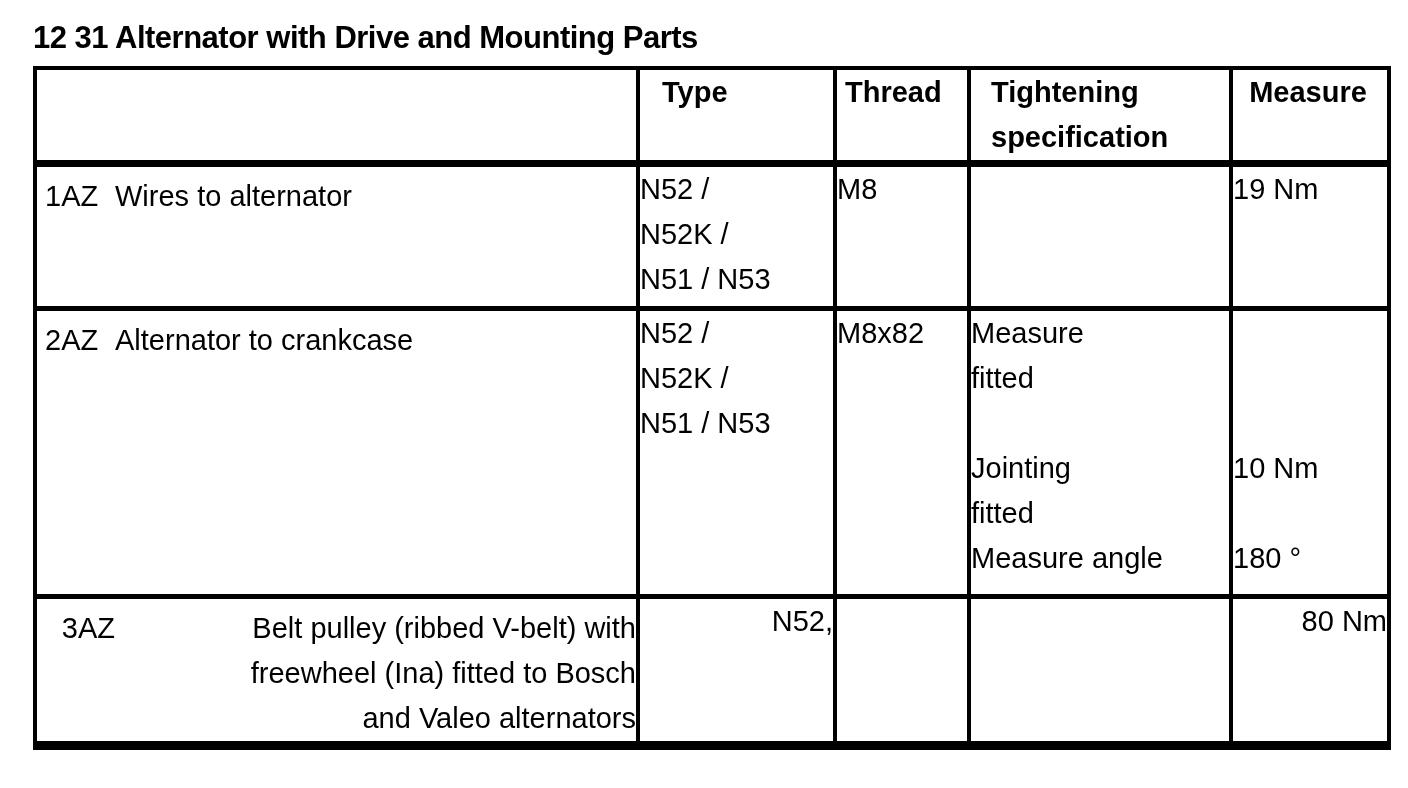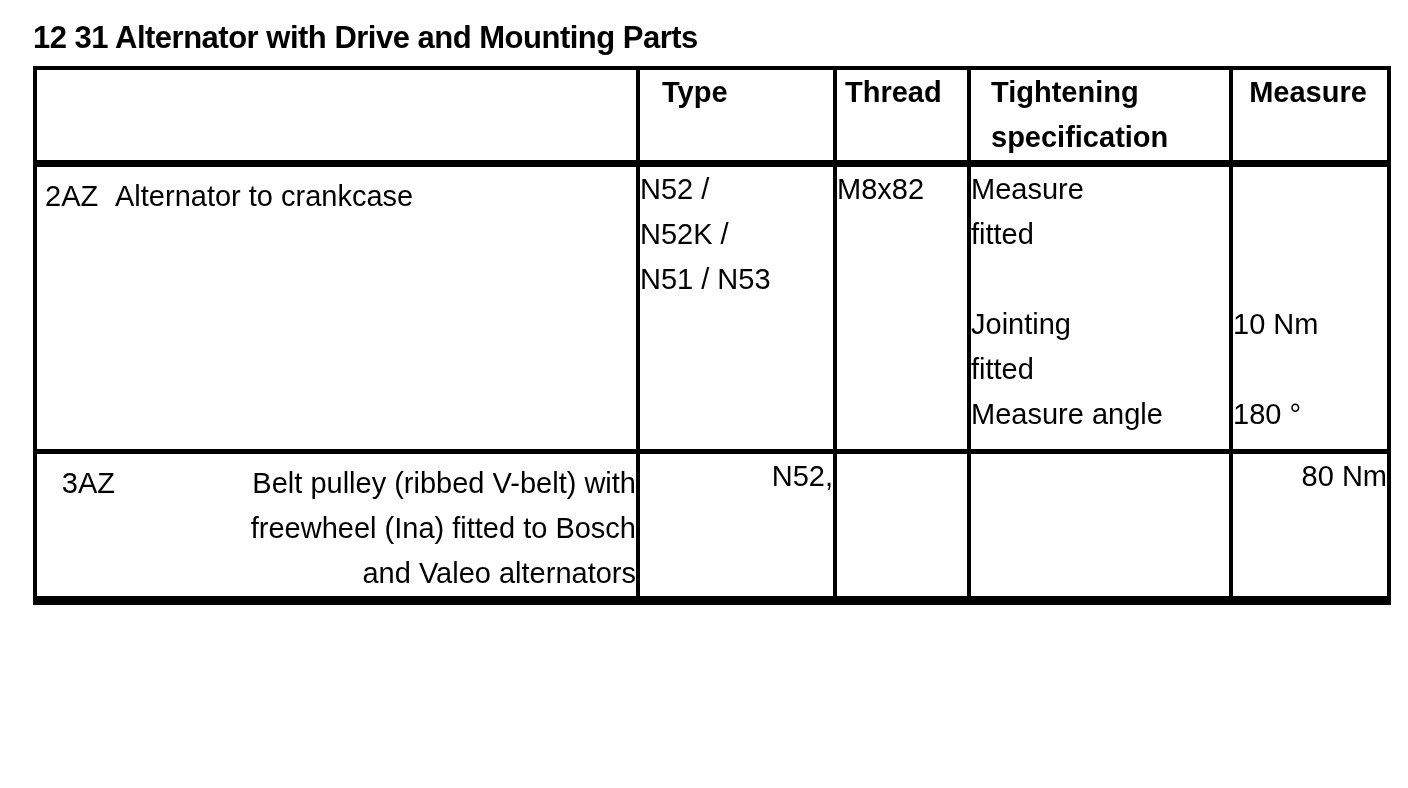--- a/index.html
+++ b/index.html
@@ -103,20 +103,42 @@
           <div class="line">Tightening</div>
           <div class="line">specification</div>
         </th>
         <th class="th-measure th-pad">
           <div class="line">Measure</div>
         </th>
       </tr>
     </thead>
     <tbody>
 
+      <tr class="row-1az">
+        <td>
+          <div class="item-wrap">
+            <span class="az-label line">1AZ</span>
+            <div class="desc">
+              <div class="line">Wires to alternator</div>
+            </div>
+          </div>
+        </td>
+        <td class="type-cell">
+          <div class="line">N52 /</div>
+          <div class="line">N52K /</div>
+          <div class="line">N51 / N53</div>
+        </td>
+        <td class="thread-cell">
+          <div class="line">M8</div>
+        </td>
+        <td class="tight-cell"></td>
+        <td class="measure-cell">
+          <div class="line">19 Nm</div>
+        </td>
+      </tr>
 
       <tr class="row-2az">
         <td>
           <div class="item-wrap">
             <span class="az-label line">2AZ</span>
             <div class="desc">
               <div class="line">Alternator to crankcase</div>
             </div>
           </div>
         </td>

